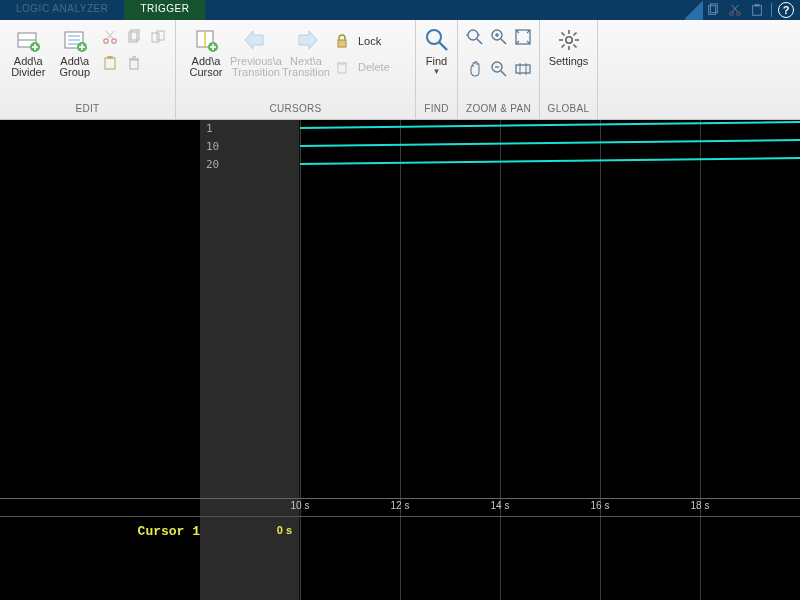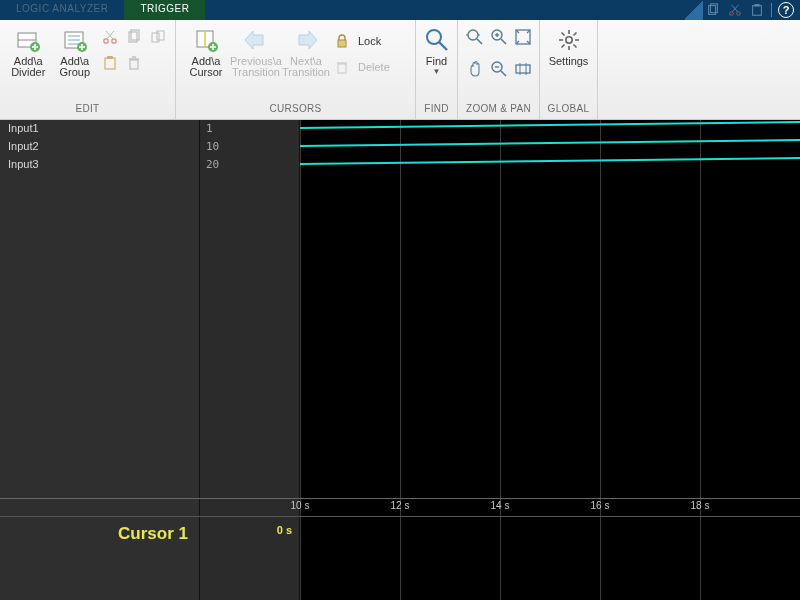--- a/index.html
+++ b/index.html
@@ -39,21 +39,21 @@
   .valcol { position:absolute; left:200px; top:0; bottom:0; width:100px; background:#2b2b2b; border-right:1px solid #111;}
   .plot { position:absolute; left:300px; top:0; right:0; bottom:0; background:#000; }
   .row { height:18px; font-size:11px; color:#d8d8d8; padding:2px 8px; }
   .valrow { color:#a8a8a8; font-family:"Consolas",monospace; font-size:11px; padding:2px 6px; height:18px;}
   .hdivider { position:absolute; left:0; right:0; top:378px; height:1px; background:#666; }
   .hdivider2 { position:absolute; left:0; right:0; top:396px; height:1px; background:#555; }
 
   .gridline { position:absolute; top:0; bottom:0; width:1px; background:#3a3a3a; }
   .ticklabel { position:absolute; top:380px; font-size:10px; color:#c8c8c8; transform:translateX(-50%); }
 
-  .cursorlbl { position:absolute; left:0; width:200px; top:404px; text-align:right; padding-right:12px; font-size:17px; color:#e8e84a; font-weight:bold;}
+  .cursorlbl { position:absolute; left:0; width:200px; top:404px; text-align:right; padding-right:0; font-size:13px; color:#e8e84a; font-weight:bold;font-family:Liberation Mono, monospace;}
   .cursorval { position:absolute; left:200px; width:100px; top:404px; text-align:right; padding-right:8px; font-size:11px; color:#e8e84a; font-weight:bold;}
 
   svg { display:block; }
 </style>
 </head>
 <body>
 
 <div class="titlebar">
   <div class="tab">LOGIC ANALYZER</div>
   <div class="tab active">TRIGGER</div>
@@ -296,25 +296,20 @@
         <div class="lbl">Settings</div>
       </div>
     </div>
     <div class="group-label">GLOBAL</div>
   </div>
 
   <div style="flex:1;border-right:none"></div>
 </div>
 
 <div class="workspace">
-  <div class="namescol">
-    <div class="row">Input1</div>
-    <div class="row">Input2</div>
-    <div class="row">Input3</div>
-  </div>
   <div class="valcol">
     <div class="valrow">1</div>
     <div class="valrow">10</div>
     <div class="valrow">20</div>
   </div>
   <div class="plot">
     <div class="gridline" style="left:0px"></div>
     <div class="gridline" style="left:100px"></div>
     <div class="gridline" style="left:200px"></div>
     <div class="gridline" style="left:300px"></div>

